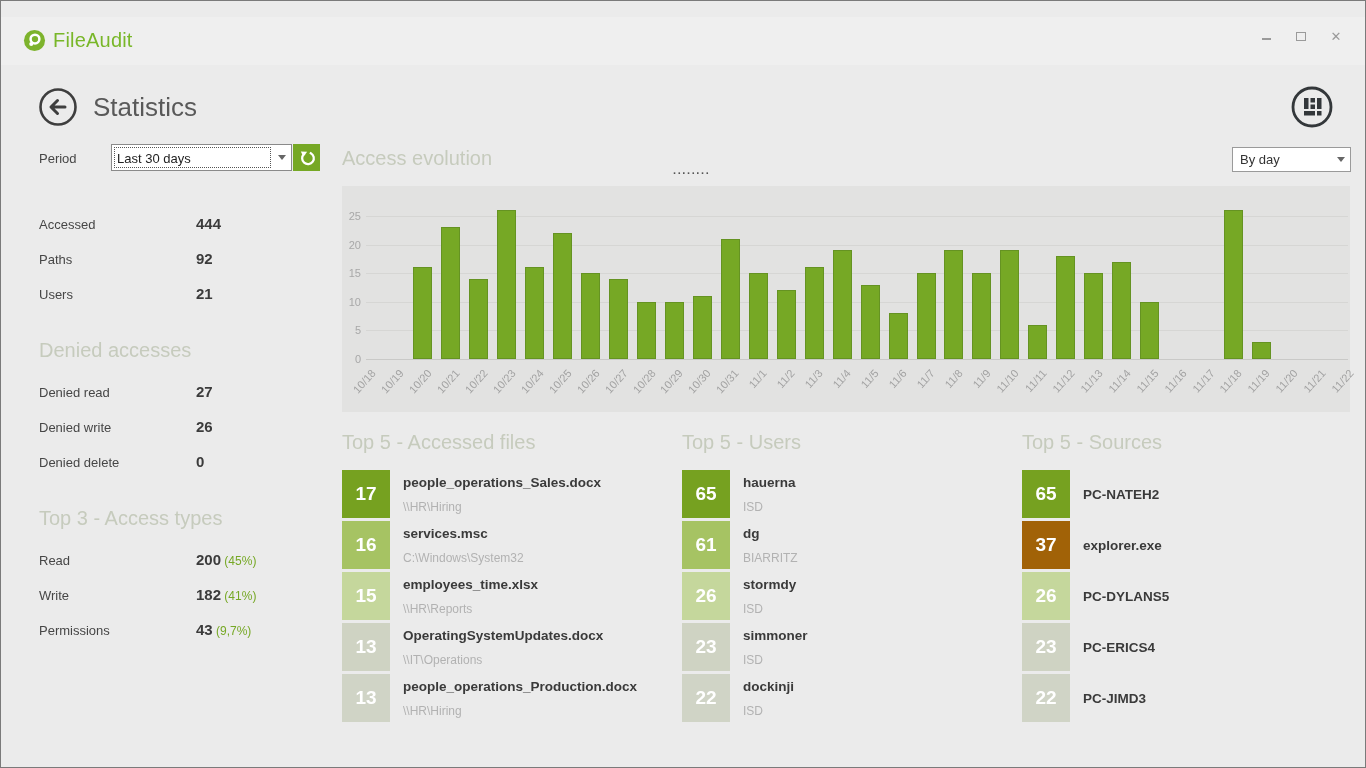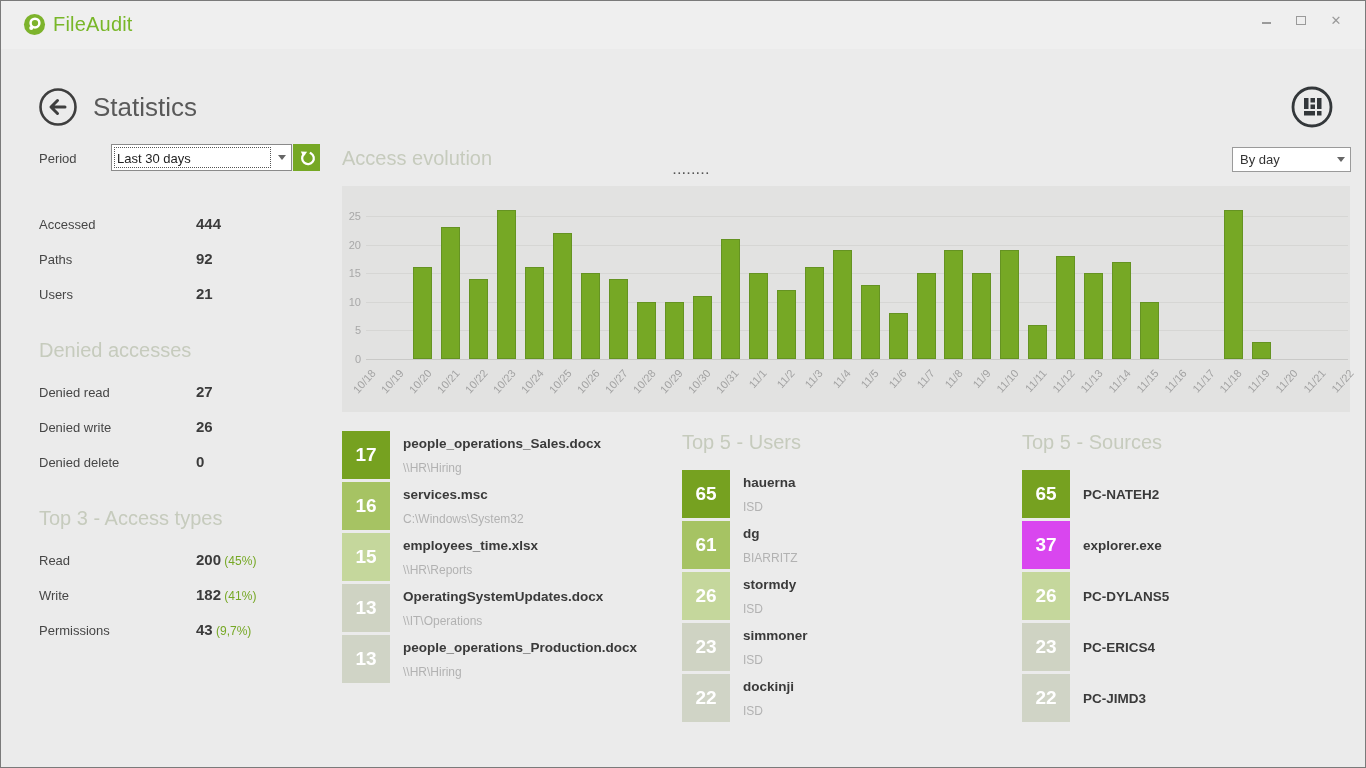--- a/index.html
+++ b/index.html
@@ -6,21 +6,21 @@
   html,body { width:1366px; height:768px; }
   body {
     font-family:"Liberation Sans", sans-serif;
     background:#ebebeb;
     border:1px solid #7a7a7a;
     position:relative;
     overflow:hidden;
     color:#444;
   }
   
-  .titlebar { position:absolute; left:0; top:0; width:100%; height:48px; background:#efefef; }
+  .titlebar { position:absolute; left:0; top:16px; width:100%; height:48px; background:#efefef; }
   .brand { position:absolute; left:22px; top:12px; display:flex; align-items:center; gap:7px; }
   .brand-name { font-size:20px; color:#79b729; letter-spacing:.2px; }
   .win-controls { position:absolute; right:18px; top:9px; display:flex; gap:13px; color:#9a9a9a; }
   .win-btn { width:22px; height:20px; display:flex; align-items:center; justify-content:center; cursor:default; font-size:13px; }
   .glyph-min { width:9px; height:0; border-bottom:2px solid #9a9a9a; margin-top:6px; }
   .glyph-max { width:10px; height:9px; border:1.5px solid #9a9a9a; }
   
   .back-btn { position:absolute; left:37px; top:86px; width:40px; height:40px; }
   .page-title { position:absolute; left:92px; top:91px; font-size:26px; font-weight:300; color:#595959; }
   .grid-btn { position:absolute; left:1289px; top:84px; width:44px; height:44px; }
@@ -252,20 +252,21 @@
       <div class="bar" style="left: 909.9px; width: 19px; height: 17.16px; top: 155.84px; background: rgb(118, 168, 37);"></div>
       <div class="xtick" style="left: 879.4px; top: 181px;">11/19</div>
       <div class="xtick" style="left: 907.35px; top: 181px;">11/20</div>
       <div class="xtick" style="left: 935.3px; top: 181px;">11/21</div>
       <div class="xtick" style="left: 963.25px; top: 181px;">11/22</div>
     </div>
 </div>
 
 <div class="top5-wrap">
     <div class="top5-col">
+      <div class="section-heading">Top 5 - Accessed files</div>
       <div class="top5-item">
         <div class="rank-box" style="background: rgb(118, 161, 32);">17</div>
         <div class="item-text">
           <div class="item-name">people_operations_Sales.docx</div>
           <div class="item-sub">\\HR\Hiring</div>
         </div>
       </div>
       <div class="top5-item">
         <div class="rank-box" style="background: rgb(166, 195, 99);">16</div>
         <div class="item-text">
@@ -335,21 +336,21 @@
     </div>
     <div class="top5-col">
       <div class="section-heading">Top 5 - Sources</div>
       <div class="top5-item">
         <div class="rank-box" style="background: rgb(118, 161, 32);">65</div>
         <div class="item-text">
           <div class="item-name">PC-NATEH2</div>
         </div>
       </div>
       <div class="top5-item">
-        <div class="rank-box" style="background: #d946ef;">37</div>
+        <div class="rank-box" style="background: #a16207;">37</div>
         <div class="item-text">
           <div class="item-name">explorer.exe</div>
         </div>
       </div>
       <div class="top5-item">
         <div class="rank-box" style="background: rgb(197, 215, 156);">26</div>
         <div class="item-text">
           <div class="item-name">PC-DYLANS5</div>
         </div>
       </div>

